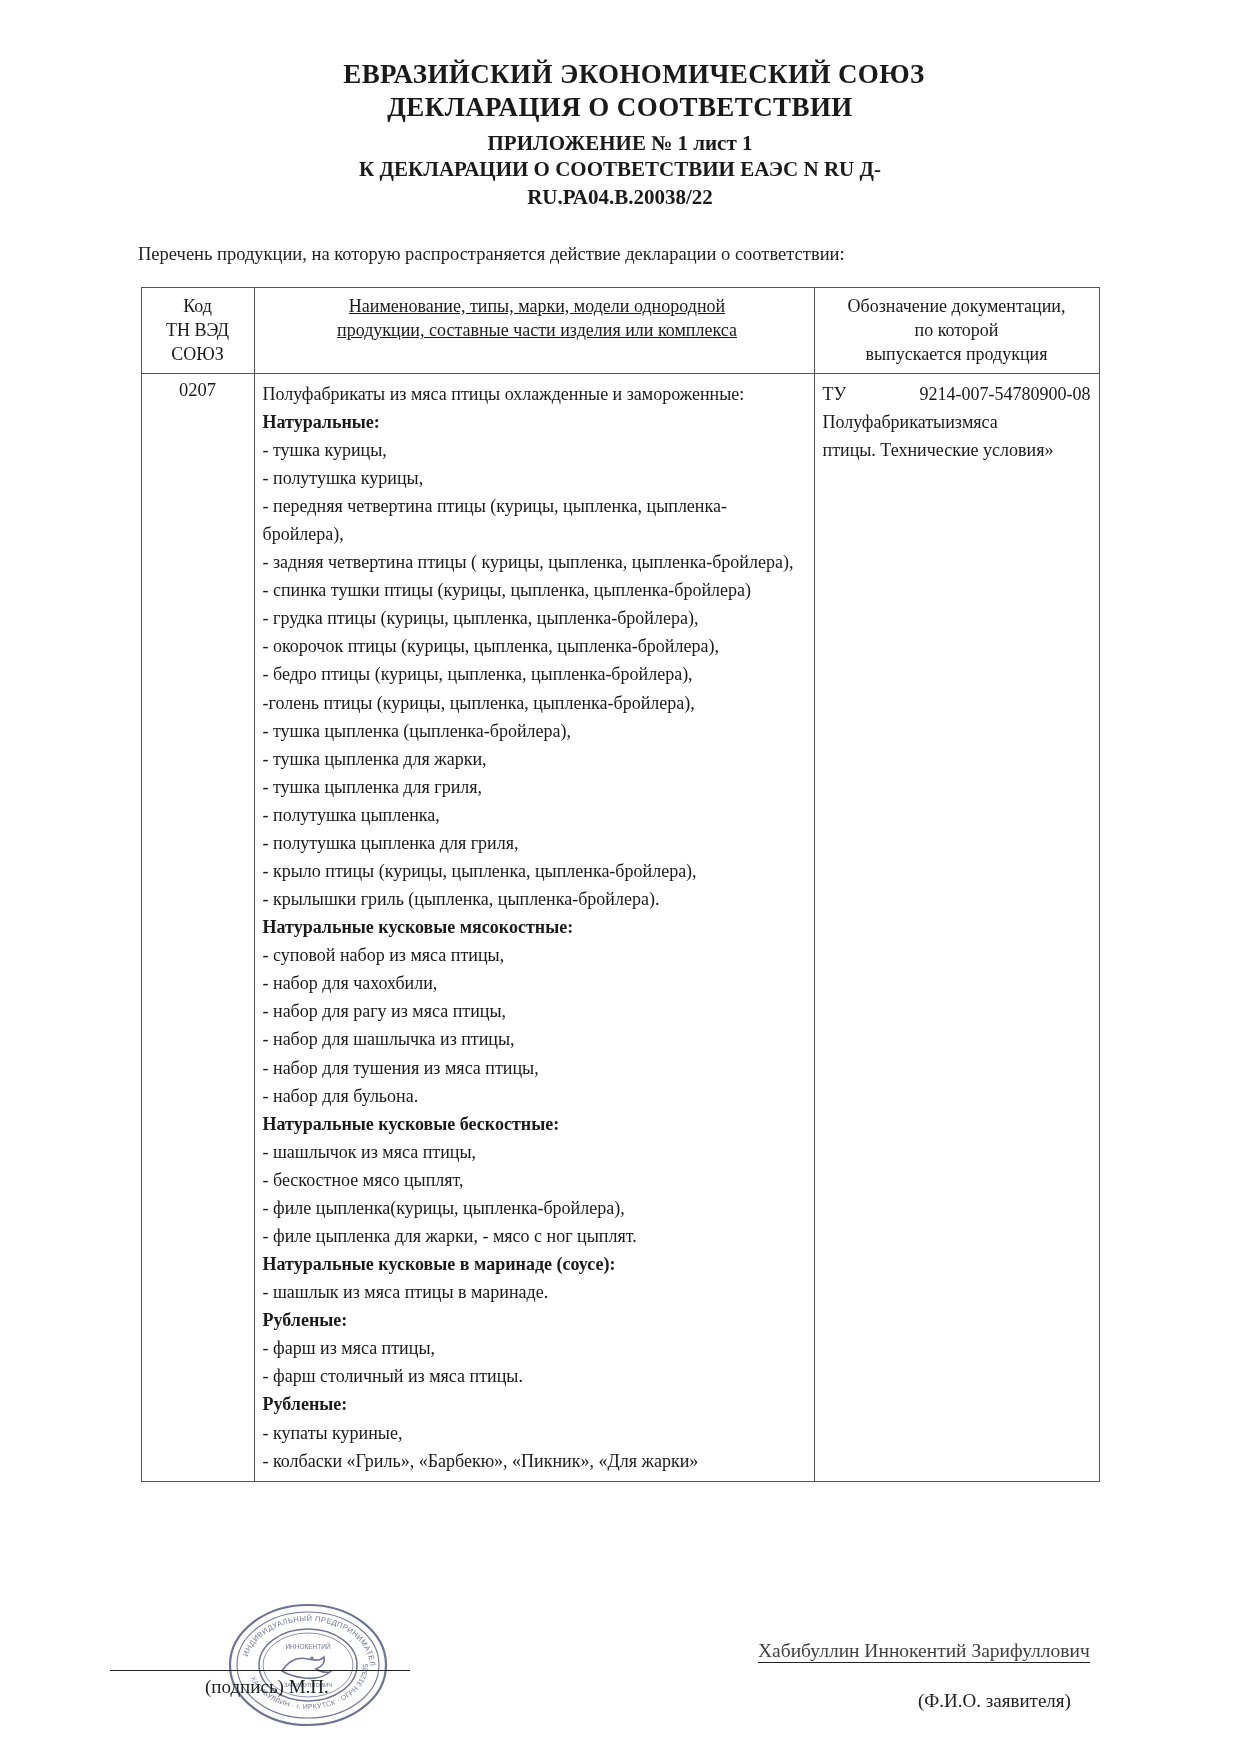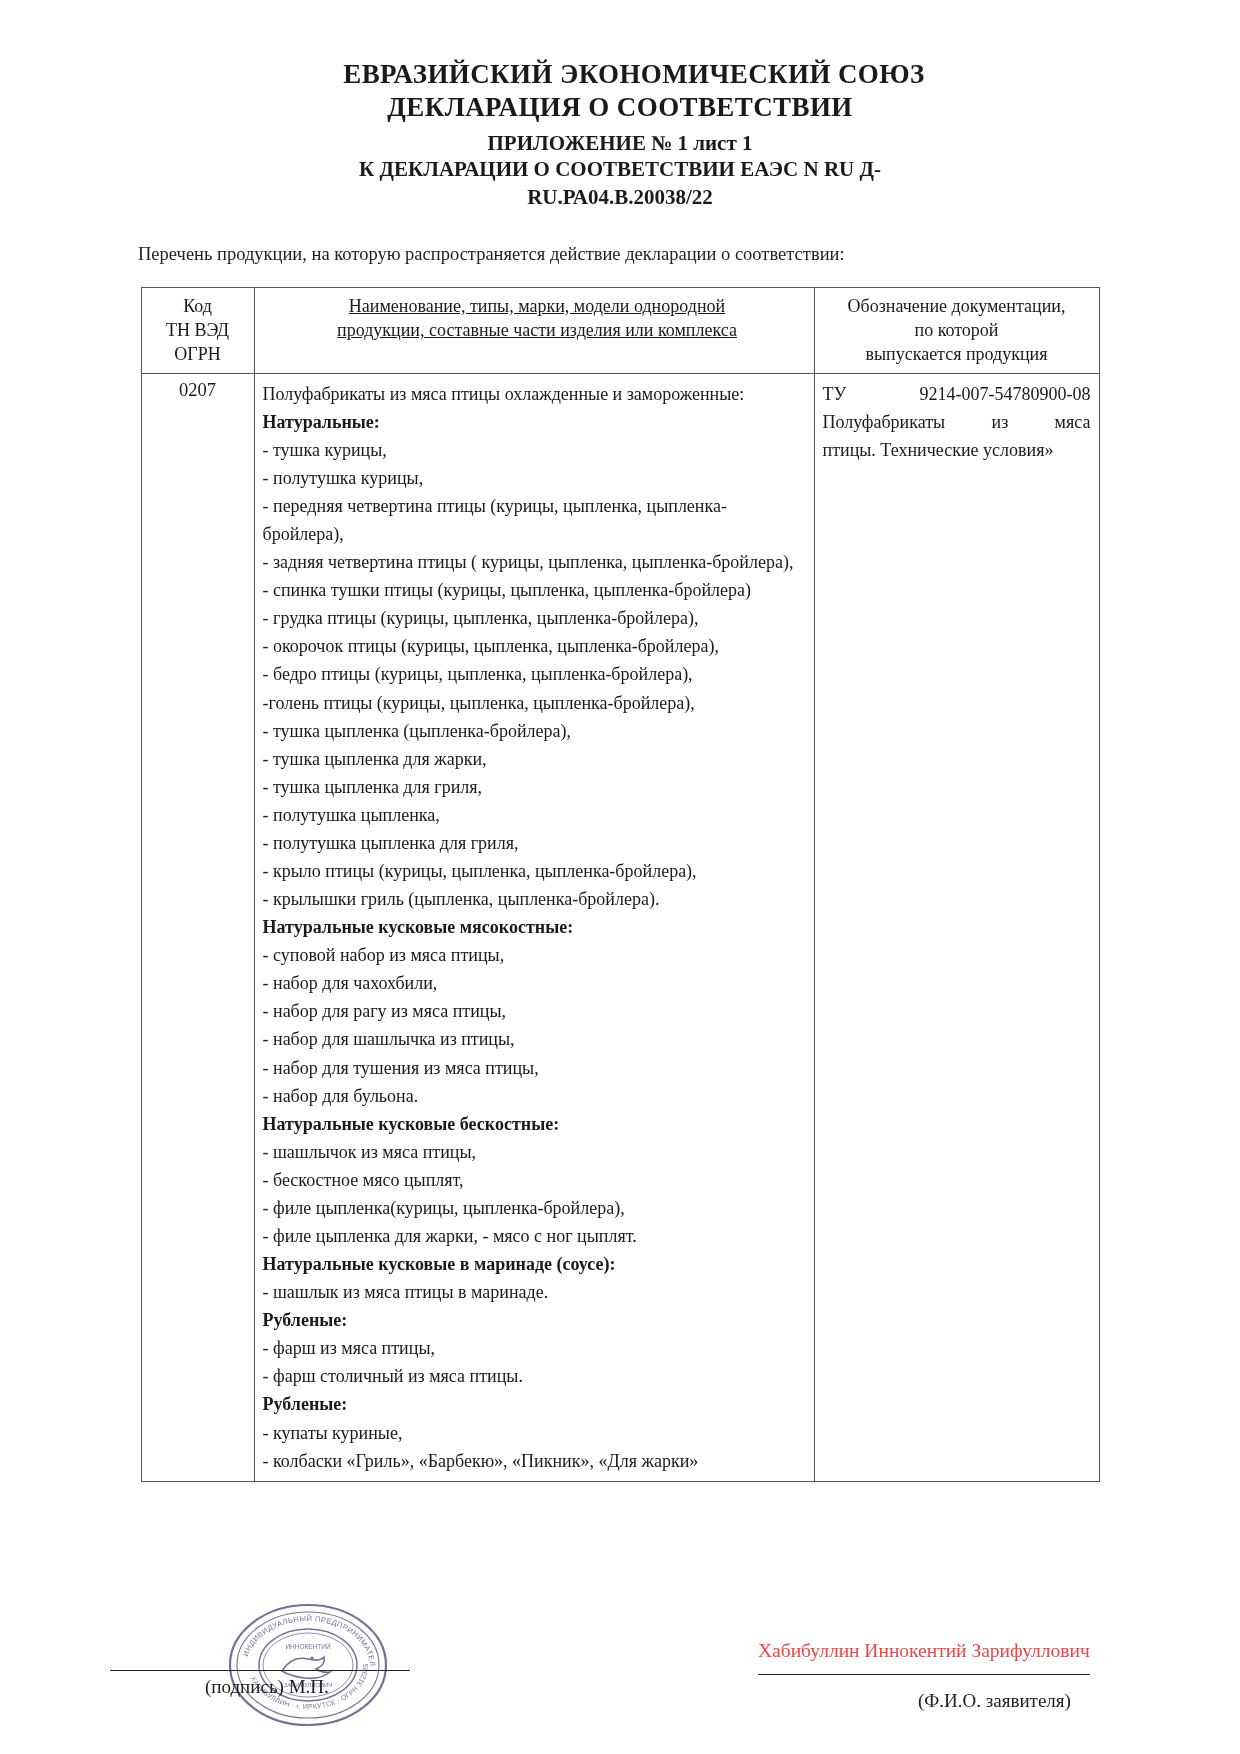--- a/index.html
+++ b/index.html
@@ -103,21 +103,21 @@
     line-height: 1.56;
     padding: 8px 8px 6px 8px;
     text-align: justify;
   }
   .doc-cell .doc-line1 {
     display: flex;
     justify-content: space-between;
   }
   .doc-cell .doc-line2 {
     display: flex;
-    justify-content: space-between;
+    justify-content: flex-start;
   }
   .grp {
     font-weight: bold;
   }
   .li { white-space: normal; }
   .lead { display: block; }
 
   
   .footer {
     position: absolute;
@@ -137,23 +137,23 @@
     left: 205px;
     top: 58px;
     font-size: 19px;
     color: #222;
   }
   .applicant-name {
     position: absolute;
     left: 758px;
     top: 22px;
     font-size: 19.5px;
-    color: #ef4444;
+    color: #404040;
     border-bottom: 1.4px solid #222;
-    padding-bottom: 12px;
+    padding-bottom: 0;
   }
   .applicant-sub {
     position: absolute;
     left: 918px;
     top: 72px;
     font-size: 19px;
     color: #222;
   }
   
   .stamp {
@@ -185,21 +185,21 @@
     <colgroup>
       <col class="col-code">
       <col class="col-name">
       <col class="col-doc">
     </colgroup>
     <thead>
       <tr>
         <th class="th-cell">
           <div>Код</div>
           <div>ТН ВЭД</div>
-          <div>ОГРН</div>
+          <div>СОЮЗ</div>
         </th>
         <th class="th-cell name">
           <div>Наименование, типы, марки, модели однородной</div>
           <div>продукции, составные части изделия или комплекса</div>
         </th>
         <th class="th-cell">
           <div>Обозначение документации,</div>
           <div>по которой</div>
           <div>выпускается продукция</div>
         </th>

